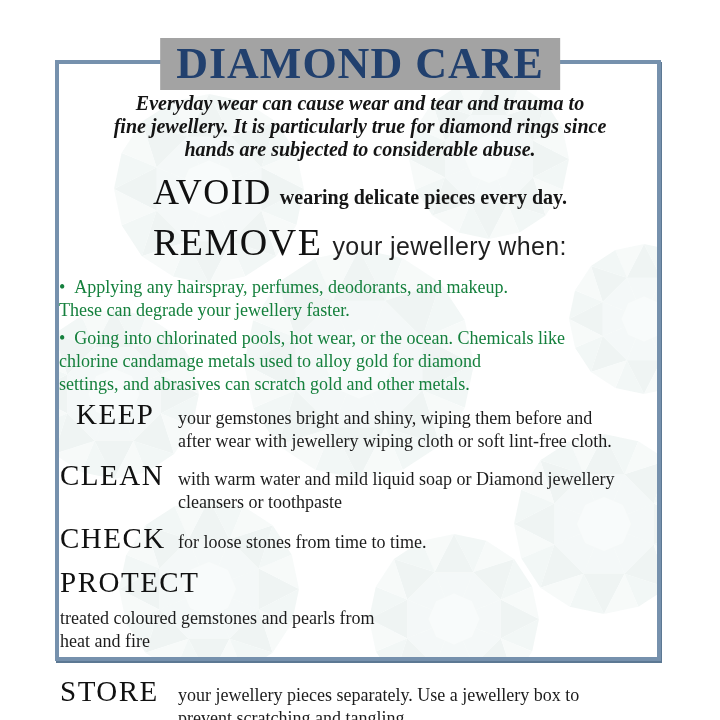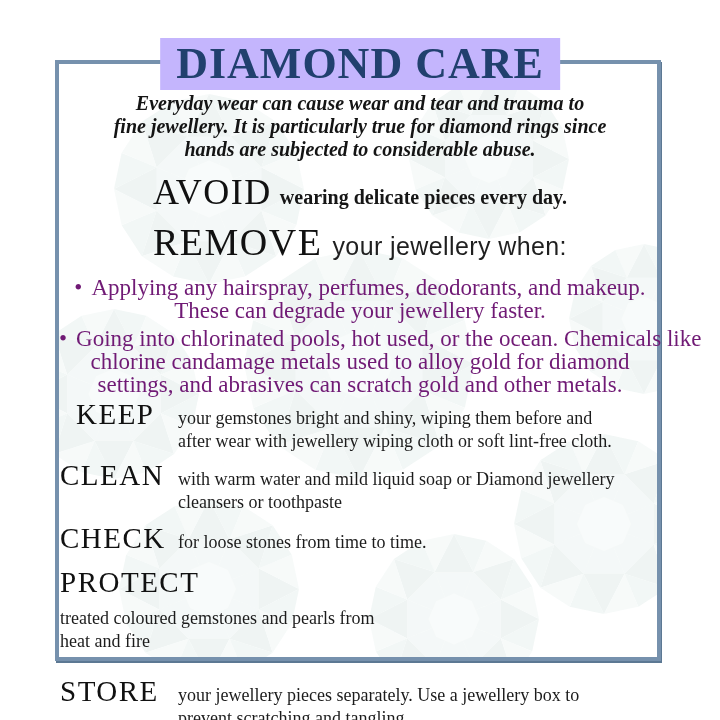--- a/index.html
+++ b/index.html
@@ -18,21 +18,21 @@
   
   .frame{
     position:absolute;left:55px;top:60px;width:606px;height:601px;
     border:4px solid #7691ad;box-sizing:border-box;
     box-shadow:1px 2px 0 #5c7893;
     pointer-events:none;
   }
 
   .page-title{
     position:absolute;top:38px;left:50%;transform:translateX(-50%);
-    background:#c4b5fd;padding:0 16px;white-space:nowrap;
+    background:#a3a3a3;padding:0 16px;white-space:nowrap;
     font-size:44px;line-height:52px;font-weight:bold;letter-spacing:1px;
     color:#21406e;z-index:3;
   }
 
   .content{
     position:absolute;left:59px;top:64px;width:602px;z-index:2;
   }
   .line{display:block;white-space:nowrap;}
 
   .intro{
@@ -50,21 +50,21 @@
   .avoid-row .tail{font-size:20px;font-weight:600;margin-left:8px;color:#161616;}
 
   .remove-row{margin-top:4px;line-height:40px;}
   .remove-row .kw{font-size:38px;}
   .remove-row .tail{
     font-family:"Liberation Sans", sans-serif;font-size:25px;font-weight:400;
     letter-spacing:0.4px;margin-left:10px;color:#1f1f1f;
   }
 
   .bullet{
-    text-align:center;font-size:23px;line-height:23px;color:#701a75;
+    font-size:18px;line-height:23px;color:#15803d;
   }
   .bullet-1{margin-top:6px;}
   .bullet-2{margin-top:5px;}
   .marker{margin-right:9px;}
 
   .sec{
     display:flex;align-items:baseline;gap:10px;padding-left:1px;
     font-size:18px;line-height:23px;
   }
   .sec .kw{font-size:29px;line-height:1;min-width:108px;}
@@ -134,21 +134,21 @@
     <div class="center-row remove-row">
       <span class="kw">REMOVE</span><span class="tail">your jewellery when:</span>
     </div>
 
     <div class="bullet bullet-1">
       <span class="line"><span class="marker">•</span><span>Applying any hairspray, perfumes, deodorants, and makeup.</span></span>
       <span class="line">These can degrade your jewellery faster.</span>
     </div>
 
     <div class="bullet bullet-2">
-      <span class="line"><span class="marker">•</span><span>Going into chlorinated pools, hot used, or the ocean. Chemicals like</span></span>
+      <span class="line"><span class="marker">•</span><span>Going into chlorinated pools, hot wear, or the ocean. Chemicals like</span></span>
       <span class="line">chlorine candamage metals used to alloy gold for diamond</span>
       <span class="line">settings, and abrasives can scratch gold and other metals.</span>
     </div>
 
     <div class="sec sec-keep">
       <span class="kw">KEEP</span>
       <div class="sec-text">
         <span class="line">your gemstones bright and shiny, wiping them before and</span>
         <span class="line">after wear with jewellery wiping cloth or soft lint-free cloth.</span>
       </div>

